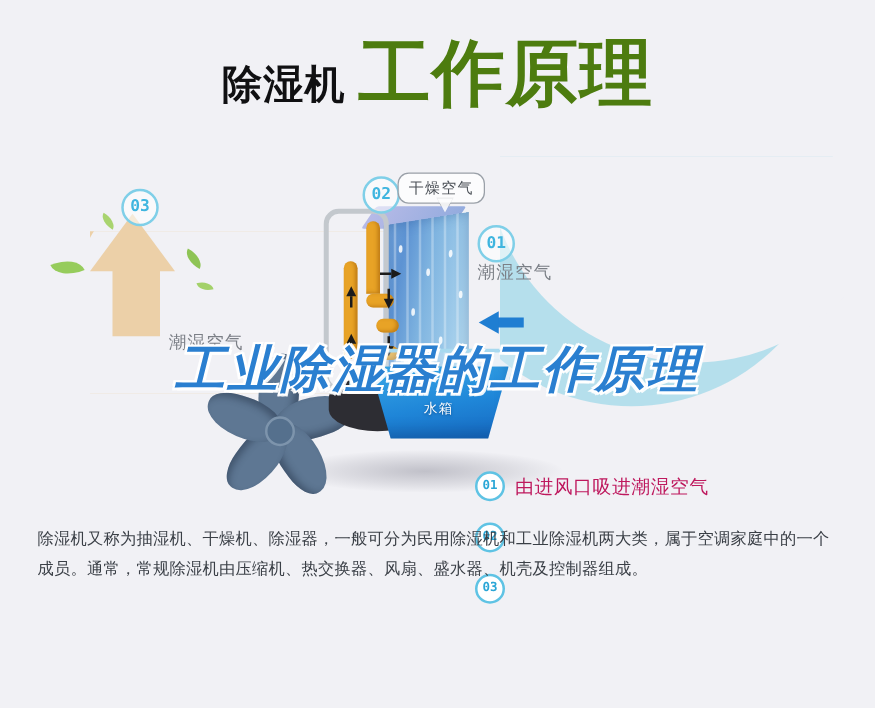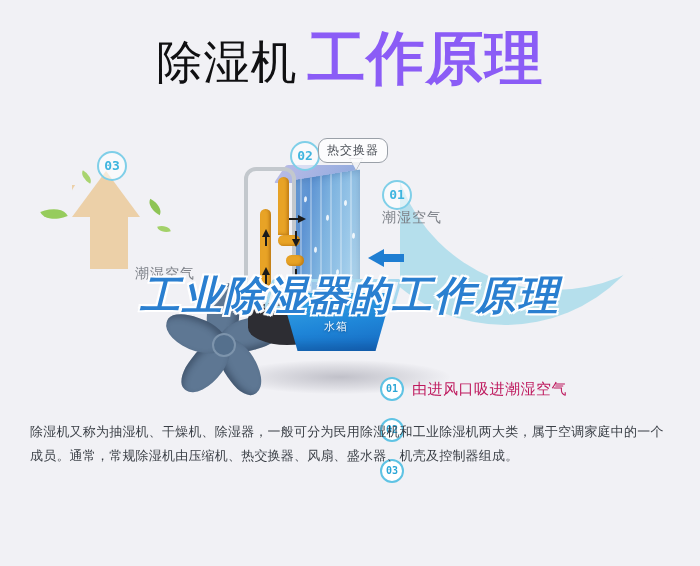--- a/index.html
+++ b/index.html
@@ -12,27 +12,27 @@
   }
   .page{position:relative;width:700px;height:566px;}
 
   
   .title-row{
     position:absolute;left:0;top:20px;width:700px;
     text-align:center;
     white-space:nowrap;
   }
   .title-a{
-    font-size:46px;font-weight:normal;color:#101012;
+    font-size:32px;font-weight:bold;color:#101012;
     letter-spacing:1px;vertical-align:baseline;
     font-family:"DejaVu Sans",sans-serif;
     text-align:right;
   }
   .title-b{
-    font-size:58px;font-weight:bold;color:#8b5cf6;
+    font-size:58px;font-weight:bold;color:#4d7c0f;
     letter-spacing:1px;margin-left:10px;vertical-align:baseline;
     font-family:"DejaVu Sans",sans-serif;
     text-align:right;
   }
 
   
   .stage{position:absolute;left:0;top:125px;width:700px;height:280px;}
 
   .shadow{
     position:absolute;left:230px;top:235px;width:220px;height:34px;
@@ -98,21 +98,21 @@
   .blade.b2{transform:rotate(72deg) scale(1.25);}
   .blade.b3{transform:rotate(144deg) scale(1.25);}
   .blade.b4{transform:rotate(216deg) scale(1.25);}
   .blade.b5{transform:rotate(288deg) scale(1.25);}
   .fan-hub{
     position:absolute;left:46px;top:46px;width:20px;height:20px;
     border-radius:50%;background:#55708d;border:2px solid #7d94ac;
   }
 
   
-  .machine{position:absolute;left:240px;top:28px;width:160px;height:215px;}
+  .machine{position:absolute;left:255px;top:28px;width:160px;height:215px;}
   .exch{
     position:absolute;left:52px;top:22px;width:68px;height:128px;
     background:linear-gradient(100deg,#6e9fd6 0%,#5d93d3 22%,#7fb4e0 48%,#9fcbea 78%,#bddff1 100%);
     transform:skewY(-9deg);
     box-shadow:inset 0 0 10px rgba(30,70,130,.35);
   }
   .exch-top{
     position:absolute;left:40px;top:12px;width:72px;height:18px;
     background:linear-gradient(90deg,#b3b7e6,#8fa8dd);
     transform:skewX(-34deg);opacity:.95;border-radius:2px;
@@ -325,21 +325,21 @@
       <div class="tank-rim"></div>
       <div class="tank"></div>
       <div class="tank-label">水箱</div>
     </div>
 
     <div class="badge big badge-03">03</div>
     <div class="badge big badge-02">02</div>
     <div class="badge big badge-01">01</div>
 
     <div class="bubble-tail-o"></div>
-    <div class="bubble">热交换器</div>
+    <div class="bubble">干燥空气</div>
     <div class="bubble-tail"></div>
 
     <div class="humid-label">潮湿空气</div>
 
     <div class="legend">
       <div class="legend-row">
         <div class="legend-badge">01</div>
         <div class="legend-text">由进风口吸进潮湿空气</div>
       </div>
       <div class="legend-row">

